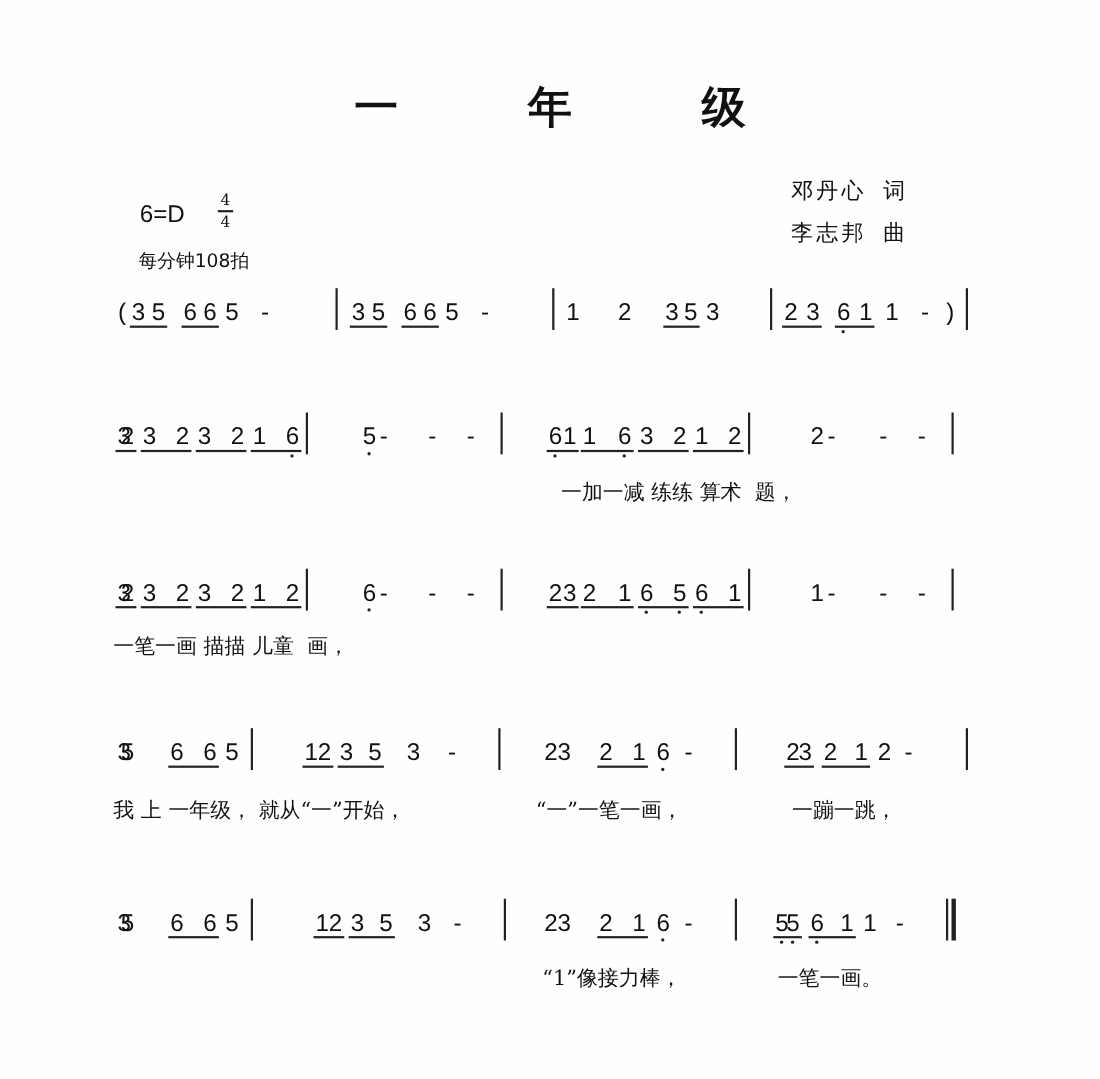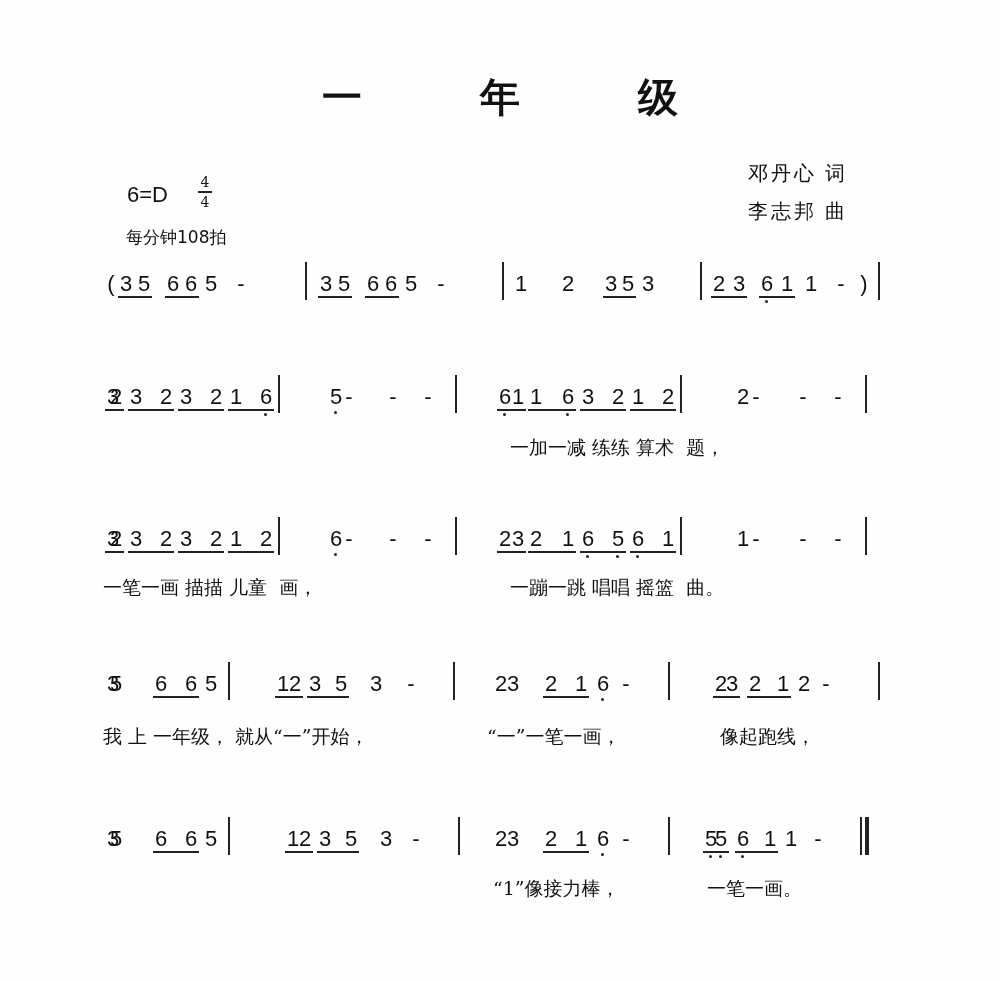--- a/index.html
+++ b/index.html
@@ -3,21 +3,21 @@
 <meta charset="utf-8">
 <style>
   html, body { margin:0; padding:0; background:#ffffff; }
   body { width:1000px; height:981px; position:relative; overflow:hidden; font-family:"DejaVu Sans", sans-serif; color:#111; }
   .page { position:absolute; left:0; top:0; width:1000px; height:981px; background:#fefefe; }
   .title { position:absolute; top:70px; left:0; width:1000px; text-align:center; font-family:"DejaVu Serif", serif; font-weight:bold; font-size:40px; letter-spacing:52px; padding-left:52px; box-sizing:border-box; }
   .key { position:absolute; left:127px; top:182px; font-family:"Liberation Sans", sans-serif; font-size:22px; }
   .timesig { position:absolute; left:198px; top:174px; width:14px; text-align:center; font-family:"DejaVu Serif", serif; font-size:14px; line-height:16px; }
   .timesig .bar { display:block; height:1.5px; background:#222; margin:1px 0; }
   .tempo { position:absolute; left:126px; top:226px; font-size:17px; }
-  .credit { position:absolute; left:748px; font-family:Liberation Serif, serif; font-size:20px; letter-spacing:3px; }
+  .credit { position:absolute; left:719px; font-family:Liberation Mono, monospace; font-size:20px; letter-spacing:3px; }
   .n { position:absolute; font-family:"Liberation Sans", sans-serif; font-size:22px; line-height:24px; text-align:center; width:16px; }
   .u { position:absolute; height:2px; background:#222; }
   .dot { position:absolute; width:3px; height:3px; border-radius:50%; background:#222; }
   .bl { position:absolute; width:2px; background:#222; }
   .lyr { position:absolute; font-family:"DejaVu Serif", serif; font-size:19px; white-space:pre; }
 </style>
 </head>
 <body>
 
 <div class="page">
@@ -222,19 +222,18 @@
       <div class="n" style="left: 762px; top: 827px;">1</div>
       <div class="u" style="left: 735px; top: 851px; width: 43px;"></div>
       <div class="n" style="left: 783px; top: 827px;">1</div>
       <div class="n" style="left: 810px; top: 827px;">-</div>
       <div class="bl" style="left: 860px; top: 817px; height: 38px;"></div>
       <div class="bl" style="left: 865px; top: 817px; height: 38px; width: 4px;"></div>
     </div>
 
   <div class="lyr" style="left:103px;top:575px">一笔一画 描描 儿童  画，</div>
   <div class="lyr" style="left:510px;top:435px">一加一减 练练 算术  题，</div>
-  <div class="lyr" style="left:510px;top:575px">一蹦一跳 唱唱 摇篮  曲。</div>
   <div class="lyr" style="left:103px;top:724px">我 上 一年级， 就从“一”开始，</div>
   <div class="lyr" style="left:487px;top:724px">“一”一笔一画，</div>
-  <div class="lyr" style="left:720px;top:724px">像起跑线，</div>
+  <div class="lyr" style="left:720px;top:724px">一蹦一跳，</div>
   <div class="lyr" style="left:493px;top:876px">“1”像接力棒，</div>
   <div class="lyr" style="left:707px;top:876px">一笔一画。</div>
 </div>
 
 </body></html>

